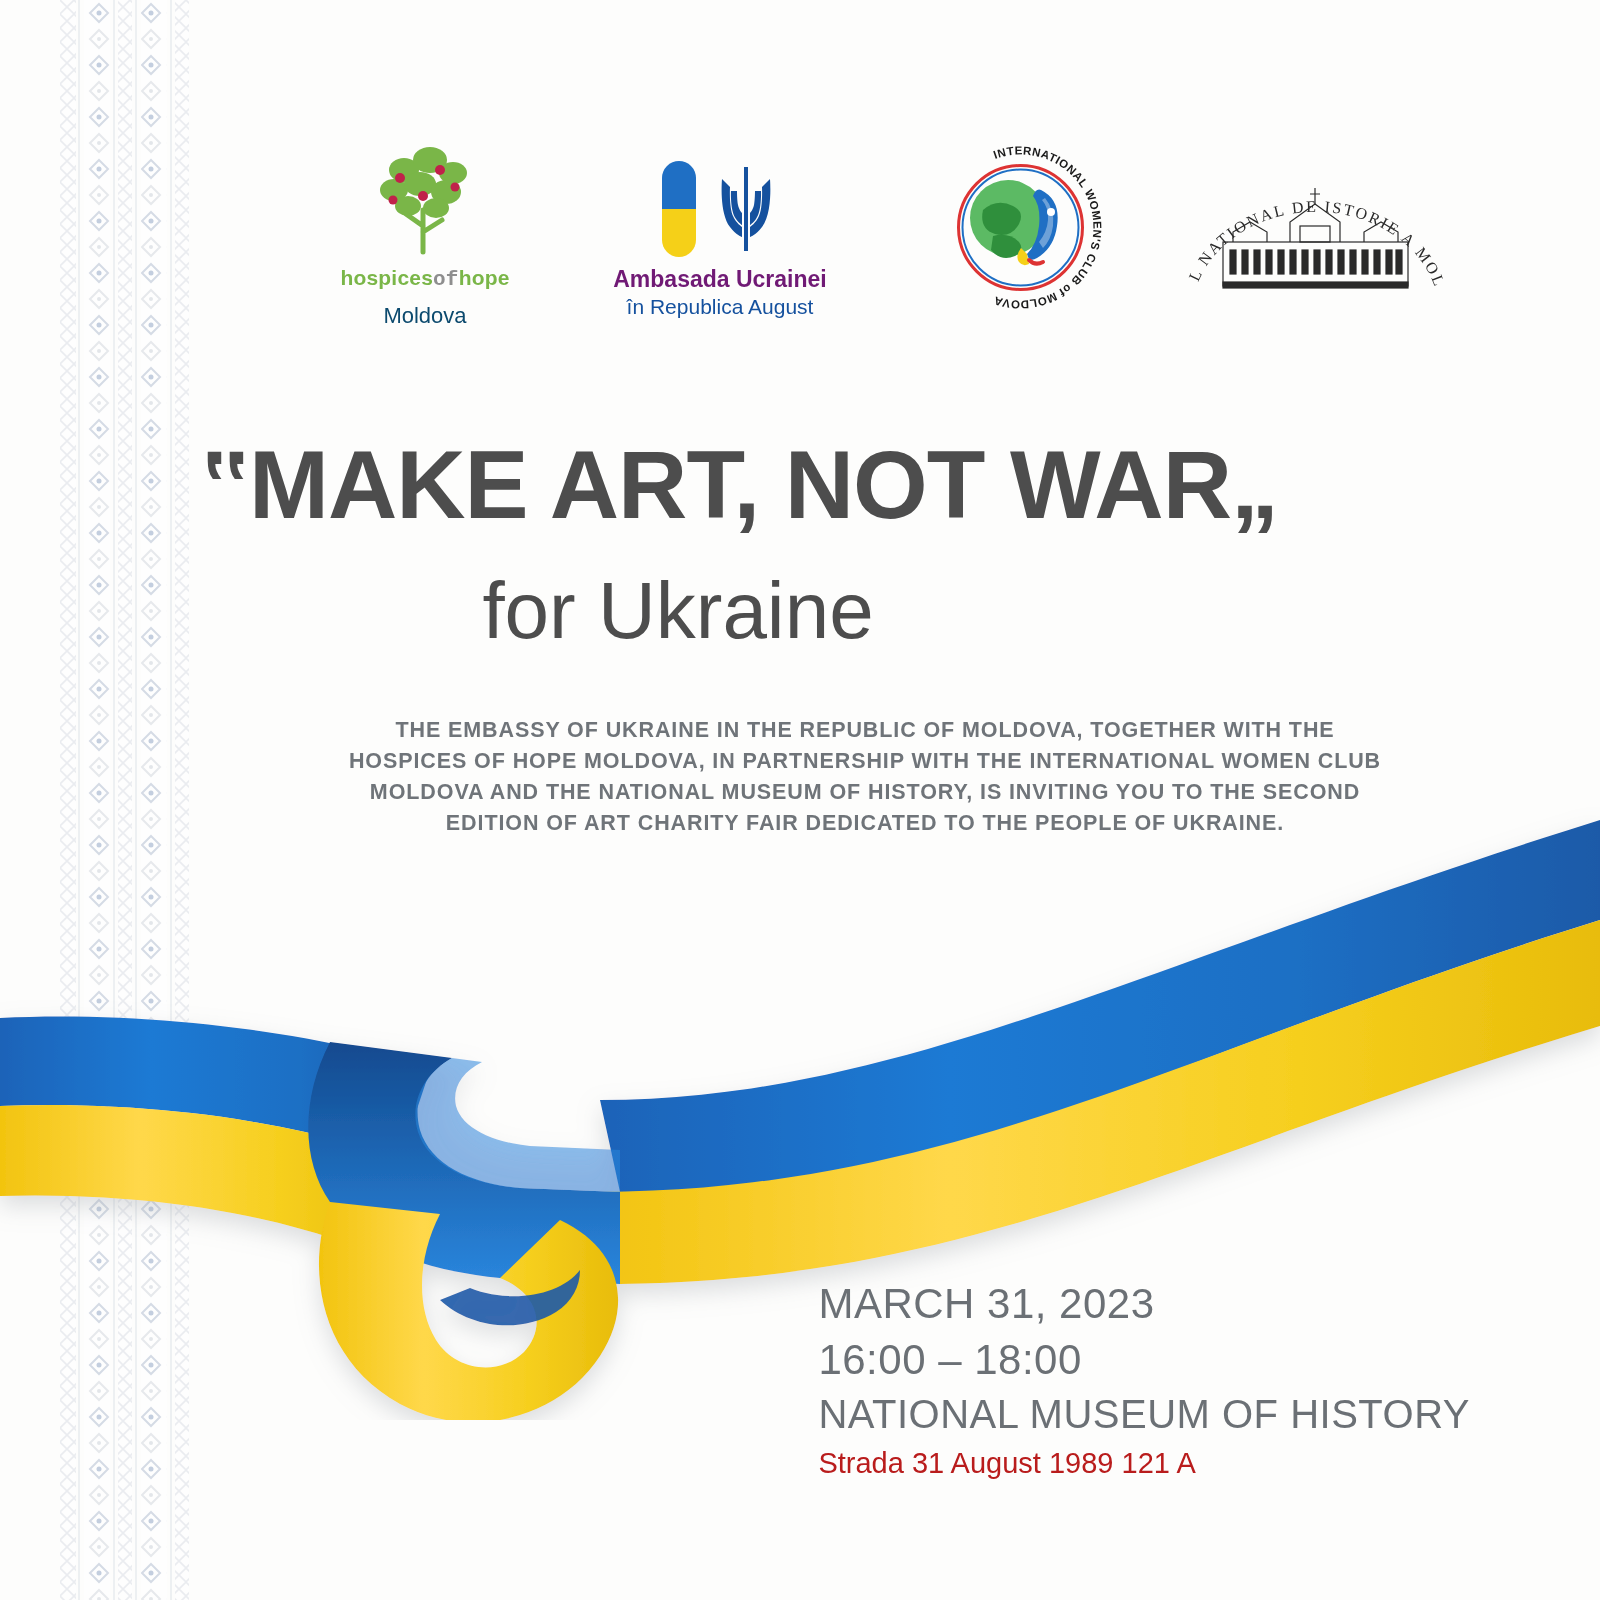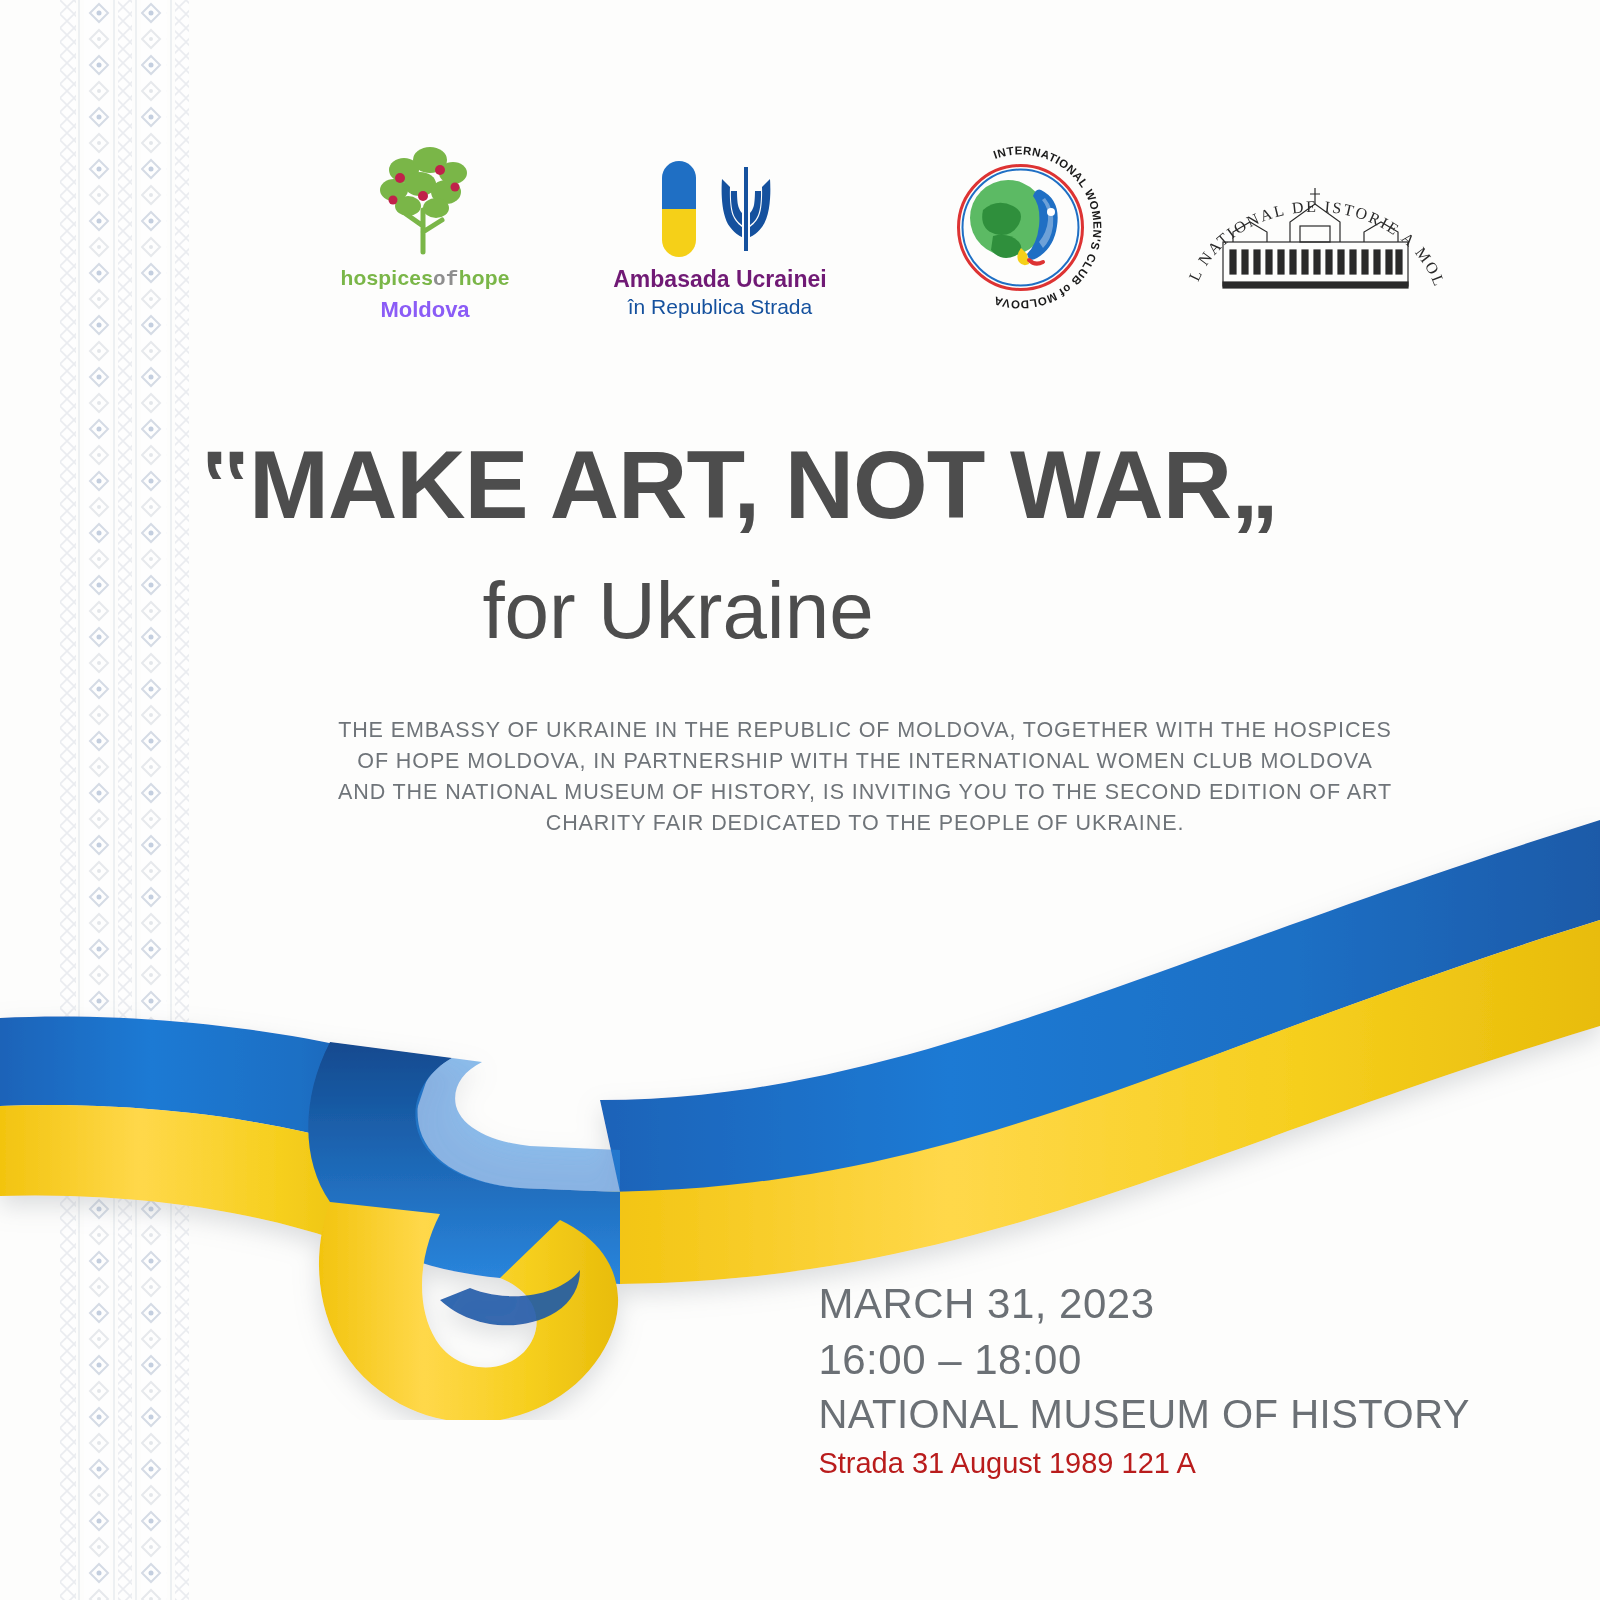--- a/index.html
+++ b/index.html
@@ -52,23 +52,23 @@
   .hoh-word {
     font-size: 21px;
     letter-spacing: 0.2px;
     color: #7ab648;
     font-weight: 600;
     margin-top: 6px;
   }
   .hoh-word .of { color: #8e8e8e; font-family: Liberation Mono, monospace; }
   .hoh-moldova {
     font-size: 22px;
-    color: #8b5cf6;
-    font-weight: 700;
-    margin-top: 6px;
+    color: #0c4a6e;
+    font-weight: 400;
+    margin-top: 12px;
   }
 
   .logo-emb { width: 300px; padding-top: 14px; }
   .emb-row { display: flex; align-items: center; justify-content: center; gap: 18px; height: 110px;}
   .emb-flag {
     width: 34px;
     height: 96px;
     border-radius: 17px 17px 17px 17px;
     background: linear-gradient(to bottom, #1f6fc4 0%, #1f6fc4 50%, #f5d018 50%, #f5d018 100%);
   }
@@ -116,21 +116,21 @@
   }
 
   
   .blurb {
     position: absolute;
     top: 715px;
     left: 335px;
     width: 1060px;
     text-align: center;
     font-size: 21.5px;
-    font-weight: 400;
+    font-weight: 700;
     line-height: 31px;
     letter-spacing: 0.9px;
     color: #6f7479;
   }
 
   
   .ribbon {
     position: absolute;
     top: 800px;
     left: 0;
@@ -235,21 +235,21 @@
               <path d="M30 6 h4 v84 h-4 z"></path>
               <path d="M8 18 c0 0 -3 34 8 48 c6 8 12 10 12 10 l0 -10 c0 0 -6 -4 -9 -11 c-4 -9 -3 -29 -3 -29 z"></path>
               <path d="M56 18 c0 0 3 34 -8 48 c-6 8 -12 10 -12 10 l0 -10 c0 0 6 -4 9 -11 c4 -9 3 -29 3 -29 z"></path>
               <path d="M17 30 c0 0 -1 20 5 28 c3 4 6 6 6 6 l0 -12 c0 0 -3 -3 -4 -8 c-1 -5 -1 -14 -1 -14 z"></path>
               <path d="M47 30 c0 0 1 20 -5 28 c-3 4 -6 6 -6 6 l0 -12 c0 0 3 -3 4 -8 c1 -5 1 -14 1 -14 z"></path>
             </g>
           </svg>
         </div>
       </div>
       <div class="emb-t1">Ambasada Ucrainei</div>
-      <div class="emb-t2">în Republica Strada</div>
+      <div class="emb-t2">în Republica August</div>
     </div>
 
     <div class="logo logo-iwc">
       <div class="iwc-badge">
         <svg width="175" height="175" viewBox="0 0 175 175">
           <defs>
             <path id="iwcCircle" d="M87.5,87.5 m-73,0 a73,73 0 1,1 146,0 a73,73 0 1,1 -146,0"></path>
           </defs>
           <circle cx="87.5" cy="87.5" r="62" fill="none" stroke="#d33" stroke-width="3"></circle>
           <circle cx="87.5" cy="87.5" r="58" fill="none" stroke="#1f6fc4" stroke-width="2"></circle>

